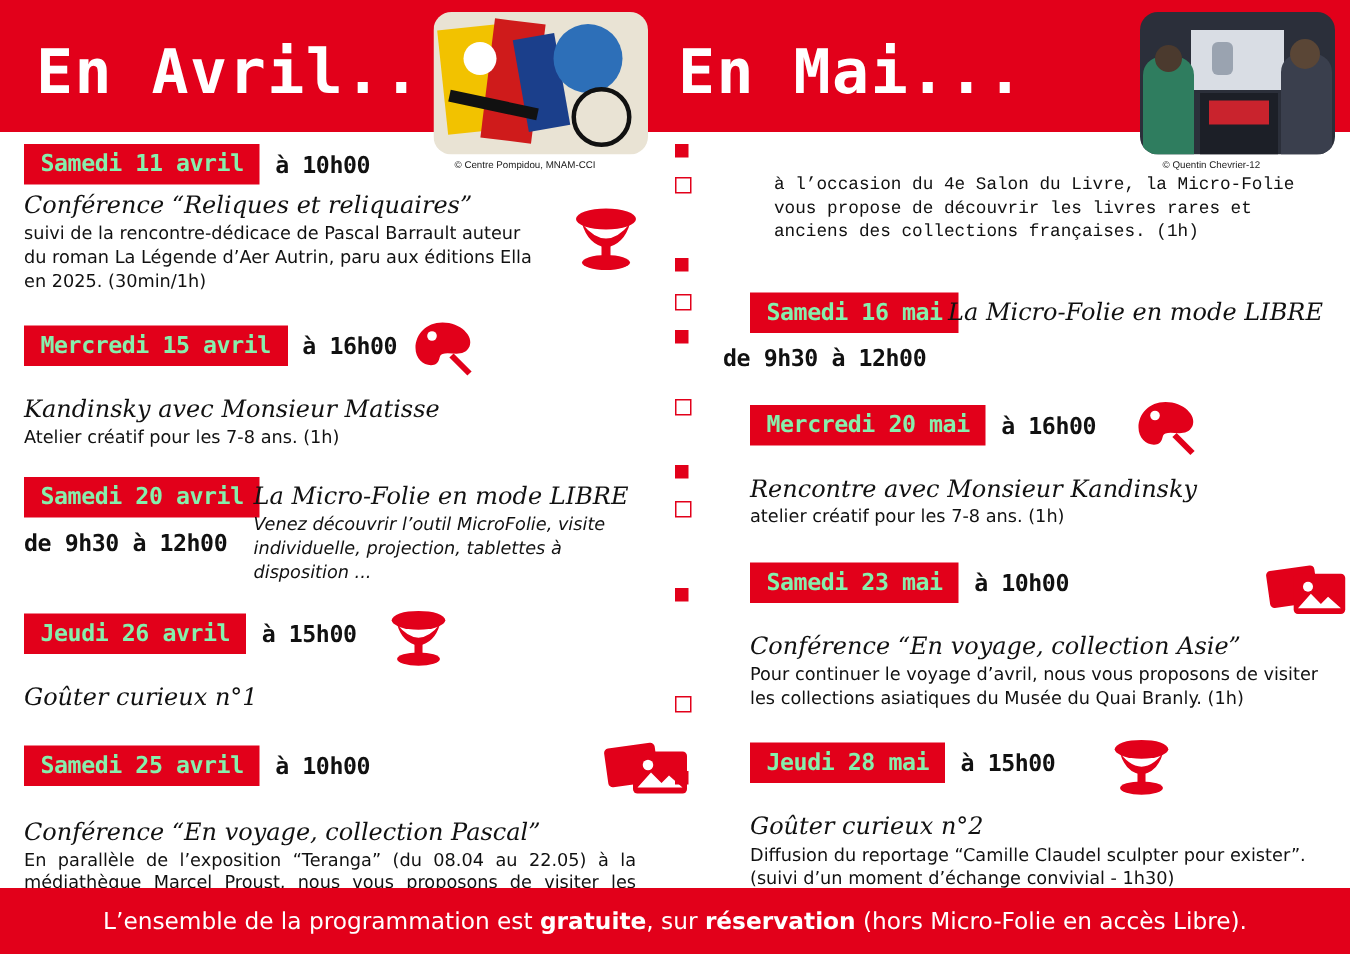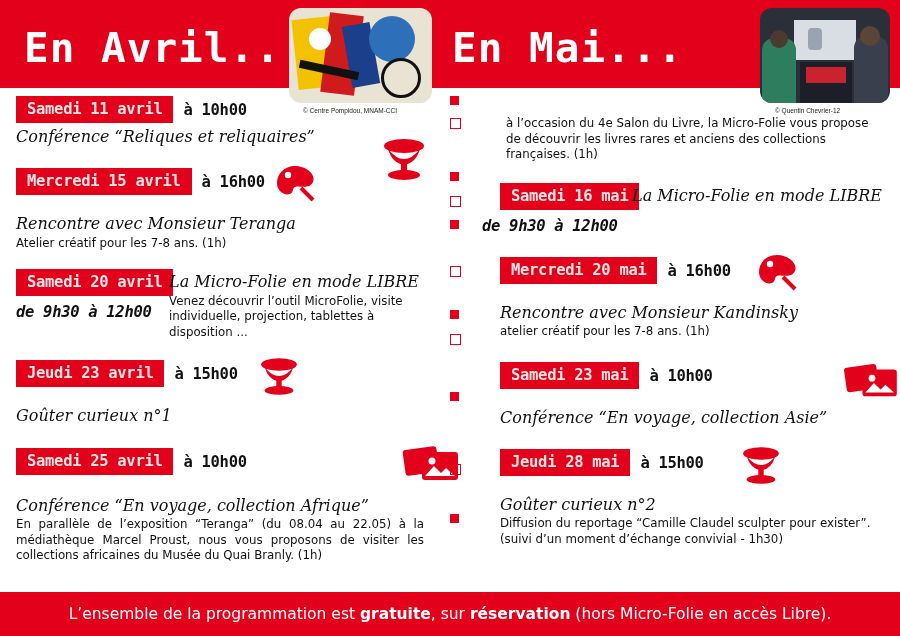--- a/index.html
+++ b/index.html
@@ -63,29 +63,29 @@
   .mf .pRightH{position:absolute;left:100px;top:18px;width:20px;height:20px;border-radius:50%;background:#5a4636;}
 
   
   .col{position:absolute;top:96px;}
   #col-avril{left:16px;width:420px;}
   #col-mai{left:448px;width:436px;}
 
   .event{position:relative;margin-bottom:13px;}
   .evhead{display:flex;align-items:flex-start;gap:10px;}
   .datechip{
-    background:#e2001a;color:#e5e5e5;font-weight:bold;font-size:15.5px;
+    background:#e2001a;color:#86efac;font-weight:bold;font-size:15.5px;
     padding:4px 11px 5px 11px;white-space:nowrap;
     font-family:"DejaVu Sans Mono", monospace;letter-spacing:-0.3px;
   }
   .hour{
     color:#111;font-weight:bold;font-size:15.5px;white-space:nowrap;
     font-family:"DejaVu Sans Mono", monospace;padding-top:5px;letter-spacing:-0.3px;
   }
-  .hour.below{padding-top:2px;display:block;font-style:italic;}
+  .hour.below{padding-top:2px;display:block;}
   .evtitle{
     font-family:"DejaVu Serif", serif;
     font-style:italic;font-size:16px;color:#111;margin-top:5px;line-height:1.15;
   }
   .evdesc{
     font-size:11.8px;color:#111;line-height:1.32;margin-top:2px;
     font-family:"DejaVu Sans", sans-serif;
   }
   .justify{text-align:justify;}
   .side{display:flex;gap:8px;align-items:flex-start;}
@@ -148,20 +148,21 @@
   <div class="col" id="col-avril">
 
     <div class="event">
       <div class="evhead">
         <span class="datechip">Samedi 11 avril</span>
         <span class="hour">à 10h00</span>
       </div>
       <div style="display:flex;gap:6px;">
         <div style="flex:1;">
           <div class="evtitle">Conférence “Reliques et reliquaires”</div>
+          <div class="evdesc" style="max-width:340px;">suivi de la rencontre-dédicace de Pascal Barrault auteur du roman La Légende d’Aer Autrin, paru aux éditions Ella en 2025. (30min/1h)</div>
         </div>
         <div style="width:60px;position:relative;">
           <span class="icon" style="left:0px;top:14px;">
             <svg width="56" height="46" viewBox="0 0 56 46">
               <ellipse cx="28" cy="9" rx="20" ry="7" fill="#e2001a"></ellipse>
               <path d="M12 12 q16 20 32 0 q-4 14 -16 16 q-12 -2 -16 -16z" fill="#e2001a"></path>
               <rect x="25" y="26" width="6" height="9" fill="#e2001a"></rect>
               <ellipse cx="28" cy="38" rx="16" ry="5" fill="#e2001a"></ellipse>
             </svg>
           </span>
@@ -174,40 +175,40 @@
         <span class="datechip">Mercredi 15 avril</span>
         <span class="hour">à 16h00</span>
         <span class="icon" style="position:relative;top:-6px;">
           <svg width="42" height="42" viewBox="0 0 42 42">
             <path d="M20 4 C9 4 2 12 2 21 C2 29 9 34 15 32 C19 30 17 26 20 25 C25 23 34 28 38 20 C41 13 32 4 20 4 Z" fill="#e2001a"></path>
             <circle cx="13" cy="13" r="3.2" fill="#ffffff"></circle>
             <path d="M26 26 l12 12" stroke="#e2001a" stroke-width="4" fill="none"></path>
           </svg>
         </span>
       </div>
-      <div class="evtitle">Rencontre avec  Monsieur Teranga</div>
+      <div class="evtitle">Kandinsky avec  Monsieur Matisse</div>
       <div class="evdesc">Atelier créatif pour les 7-8 ans. (1h)</div>
     </div>
 
     <div class="event" style="margin-top:22px;">
       <div class="side">
         <div style="width:145px;">
           <span class="datechip">Samedi 20 avril</span>
           <div class="hour below" style="margin-top:10px;">de 9h30 à 12h00</div>
         </div>
         <div class="sidecol">
           <div class="evtitle" style="margin-top:0;">La Micro-Folie en mode LIBRE</div>
-          <div class="evdesc" style="max-width:235px;">Venez découvrir l’outil MicroFolie, visite individuelle, projection, tablettes à disposition ...</div>
+          <div class="evdesc" style="max-width:235px;font-style:italic;">Venez découvrir l’outil MicroFolie, visite individuelle, projection, tablettes à disposition ...</div>
         </div>
       </div>
     </div>
 
     <div class="event" style="margin-top:20px;">
       <div class="evhead">
-        <span class="datechip">Jeudi 23 avril</span>
+        <span class="datechip">Jeudi 26 avril</span>
         <span class="hour">à 15h00</span>
         <span class="icon" style="position:relative;top:-4px;left:6px;">
           <svg width="50" height="42" viewBox="0 0 56 46">
             <ellipse cx="28" cy="9" rx="20" ry="7" fill="#e2001a"></ellipse>
             <path d="M12 12 q16 20 32 0 q-4 14 -16 16 q-12 -2 -16 -16z" fill="#e2001a"></path>
             <rect x="25" y="26" width="6" height="9" fill="#e2001a"></rect>
             <ellipse cx="28" cy="38" rx="16" ry="5" fill="#e2001a"></ellipse>
           </svg>
         </span>
       </div>
@@ -220,21 +221,21 @@
         <span class="hour">à 10h00</span>
         <span class="icon" style="position:relative;left:145px;top:-6px;">
           <svg width="60" height="44" viewBox="0 0 60 44">
             <rect x="2" y="6" width="34" height="26" rx="3" fill="#e2001a" transform="rotate(-8 19 19)"></rect>
             <rect x="20" y="10" width="36" height="28" rx="3" fill="#e2001a"></rect>
             <circle cx="30" cy="19" r="3.5" fill="#ffffff"></circle>
             <path d="M23 34 l9 -10 l7 7 l5 -5 l9 8 z" fill="#ffffff"></path>
           </svg>
         </span>
       </div>
-      <div class="evtitle">Conférence “En voyage, collection Afrique”</div>
+      <div class="evtitle">Conférence “En voyage, collection Pascal”</div>
       <div class="evdesc justify" style="max-width:408px;">En parallèle de l’exposition “Teranga” (du 08.04 au 22.05) à la médiathèque Marcel Proust, nous vous proposons de visiter les collections africaines du Musée du Quai Branly. (1h)</div>
     </div>
 
   </div>
 
   <div class="col" id="col-mai">
 
     <span class="sq filled" style="left:2px;top:0px;"></span>
     <span class="sq outline" style="left:2px;top:22px;"></span>
     <span class="sq filled" style="left:2px;top:76px;"></span>
@@ -243,24 +244,24 @@
     <span class="sq outline" style="left:2px;top:170px;"></span>
     <span class="sq filled" style="left:2px;top:214px;"></span>
     <span class="sq outline" style="left:2px;top:238px;"></span>
     <span class="sq filled" style="left:2px;top:296px;"></span>
     <span class="sq outline" style="left:2px;top:368px;"></span>
     <span class="sq filled" style="left:2px;top:418px;"></span>
 
     <div style="margin-left:34px;">
 
       <div class="event" style="margin-top:20px;">
-        <div class="evdesc" style="margin-left:24px;max-width:390px;">à l’occasion du 4e Salon du Livre, la Micro-Folie vous propose de découvrir les livres rares et anciens des collections françaises. (1h)</div>
-      </div>
-
-      <div class="event" style="margin-top:24px;">
+        <div class="evdesc" style="margin-left:34px;max-width:390px;font-family:Liberation Mono, monospace;">à l’occasion du 4e Salon du Livre, la Micro-Folie vous propose de découvrir les livres rares et anciens des collections françaises. (1h)</div>
+      </div>
+
+      <div class="event" style="margin-top:36px;">
         <div class="side">
           <div style="width:142px;">
             <span class="datechip" style="margin-left:18px;">Samedi 16 mai</span>
             <div class="hour below" style="margin-top:10px;">de 9h30 à 12h00</div>
           </div>
           <div class="sidecol">
             <div class="evtitle" style="margin-top:0;">La Micro-Folie en mode LIBRE</div>
           </div>
         </div>
       </div>
@@ -288,20 +289,21 @@
           <span class="icon" style="position:relative;left:120px;top:-2px;">
             <svg width="58" height="42" viewBox="0 0 60 44">
               <rect x="2" y="6" width="34" height="26" rx="3" fill="#e2001a" transform="rotate(-8 19 19)"></rect>
               <rect x="20" y="10" width="36" height="28" rx="3" fill="#e2001a"></rect>
               <circle cx="30" cy="19" r="3.5" fill="#ffffff"></circle>
               <path d="M23 34 l9 -10 l7 7 l5 -5 l9 8 z" fill="#ffffff"></path>
             </svg>
           </span>
         </div>
         <div class="evtitle" style="margin-left:18px;">Conférence “En voyage, collection Asie”</div>
+        <div class="evdesc" style="margin-left:18px;max-width:390px;">Pour continuer le voyage d’avril, nous vous proposons de visiter les collections asiatiques du Musée du Quai Branly. (1h)</div>
       </div>
 
       <div class="event" style="margin-top:22px;">
         <div class="evhead" style="margin-left:18px;">
           <span class="datechip">Jeudi 28 mai</span>
           <span class="hour">à 15h00</span>
           <span class="icon" style="position:relative;left:22px;top:-4px;">
             <svg width="50" height="42" viewBox="0 0 56 46">
               <ellipse cx="28" cy="9" rx="20" ry="7" fill="#e2001a"></ellipse>
               <path d="M12 12 q16 20 32 0 q-4 14 -16 16 q-12 -2 -16 -16z" fill="#e2001a"></path>

